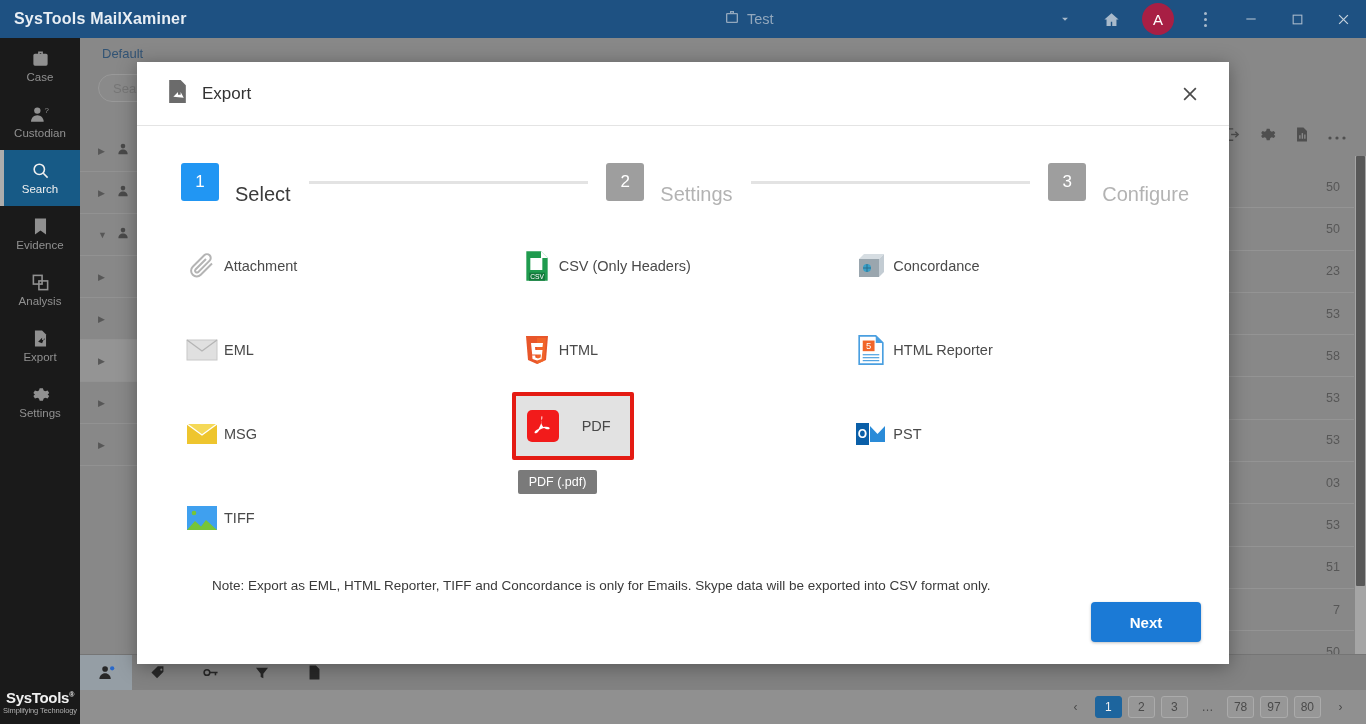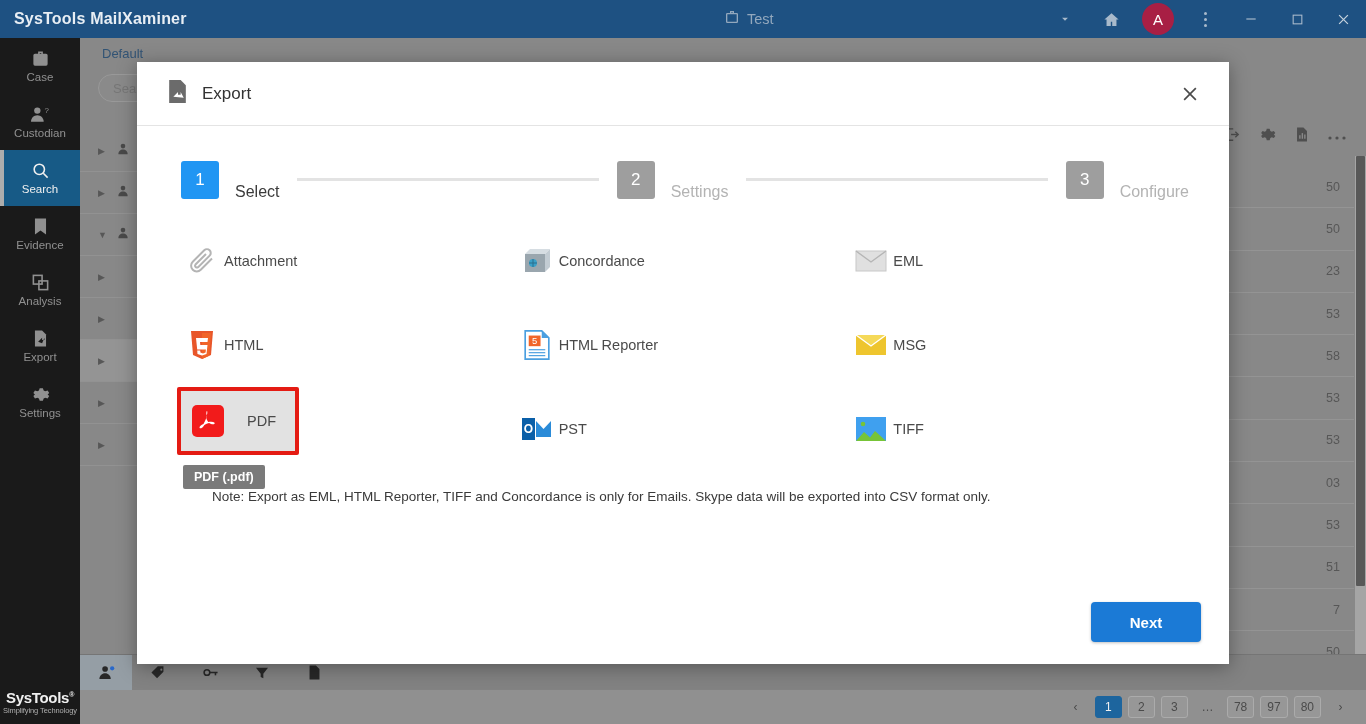--- a/index.html
+++ b/index.html
@@ -149,42 +149,42 @@
   }
 
   .stepper { display: flex; align-items: center; padding: 32px 40px 0 44px; }
   .step { display: flex; align-items: center; }
   .step .num {
     width: 38px; height: 38px; border-radius: 3px; color: #fff;
     font-size: 17px; display: flex; align-items: center; justify-content: center;
     background: #9e9e9e;
   }
   .step.active .num { background: #2196f3; }
-  .step .slabel { font-size: 16px; color: #b3b3b3; margin-left: 16px; margin-top: 25px; }
+  .step .slabel { font-size: 20px; color: #b3b3b3; margin-left: 16px; margin-top: 25px; }
   .step.active .slabel { color: #3b3b3b; }
   .step-line { flex: 1; height: 3px; background: #e3e3e3; margin: 0 18px; }
 
   .formats {
     display: grid; grid-template-columns: repeat(3, 1fr);
     row-gap: 0; padding: 18px 40px 0 48px;
   }
   .fmt {
     height: 84px; display: flex; align-items: center; gap: 5px;
     font-size: 14.5px; color: #4a4a4a; position: relative;
   }
   .fmt .ico { width: 34px; height: 34px; display: flex; align-items: center; justify-content: center; flex: 0 0 34px; }
   .fmt.selected {
     border: 4px solid #e41b13; background: #e2e2e2;
     width: 122px; height: 68px; padding: 0 10px; gap: 22px; border-radius: 2px;
     margin-left: -8px;
   }
   .tooltip {
     position: absolute; left: 2px; top: 74px;
     background: #7a7a7a; color: #fff; font-size: 12.5px;
-    padding: 5px 11px; border-radius: 2px; white-space: nowrap; font-weight: bold;
+    padding: 5px 11px; border-radius: 2px; white-space: nowrap;
   }
 
   .note {
     padding: 18px 40px 0 75px; font-size: 13.5px; color: #3a3a3a;
   }
   .modal-foot { position: absolute; right: 28px; bottom: 22px; }
   .next-btn {
     width: 110px; height: 40px; background: #1b7ad6; color: #fff;
     font-size: 15px; font-weight: bold; border: none; border-radius: 4px;
     box-shadow: 0 1px 3px rgba(0,0,0,.25); cursor: pointer;
@@ -554,20 +554,32 @@
 
       <div class="fmt">
         <span class="ico">
           <svg width="30" height="30" viewBox="0 0 24 24" fill="none" stroke="#b4b4b4" stroke-width="1.6">
               <path d="M20 10l-9 9a4.5 4.5 0 0 1-6.4-6.4l9.2-9.2a3 3 0 0 1 4.3 4.3l-9.2 9.2a1.5 1.5 0 0 1-2.1-2.1l8.4-8.4"></path>
             </svg>
         </span>
         <span>Attachment</span>
       </div>
 
+      <div class="fmt">
+        <span class="ico">
+          <svg width="28" height="32" viewBox="0 0 20 24">
+              <path d="M2 1h11l5 5v17H2z" fill="#1f9b4e"></path>
+              <path d="M13 1l5 5h-5z" fill="#fff"></path>
+              <rect x="5" y="6" width="9" height="9" fill="#fff"></rect>
+              <rect x="4" y="17" width="12" height="6" fill="#147a3c"></rect>
+              <text x="10" y="22" font-size="5" fill="#fff" text-anchor="middle" font-family="sans-serif">CSV</text>
+            </svg>
+        </span>
+        <span>CSV (Only Headers)</span>
+      </div>
 
       <div class="fmt">
         <span class="ico">
           <svg width="32" height="30" viewBox="0 0 32 30">
               <path d="M4 8h20v18H4z" fill="#9aa6ae"></path>
               <path d="M4 8l5-5h20l-5 5z" fill="#d6dde2"></path>
               <path d="M24 8l5-5v18l-5 5z" fill="#c3ccd3"></path>
               <circle cx="12" cy="17" r="4" fill="#3aa0c8"></circle>
               <path d="M8 17h8M12 13v8" stroke="#2b6f8d" stroke-width="1"></path>
             </svg>

